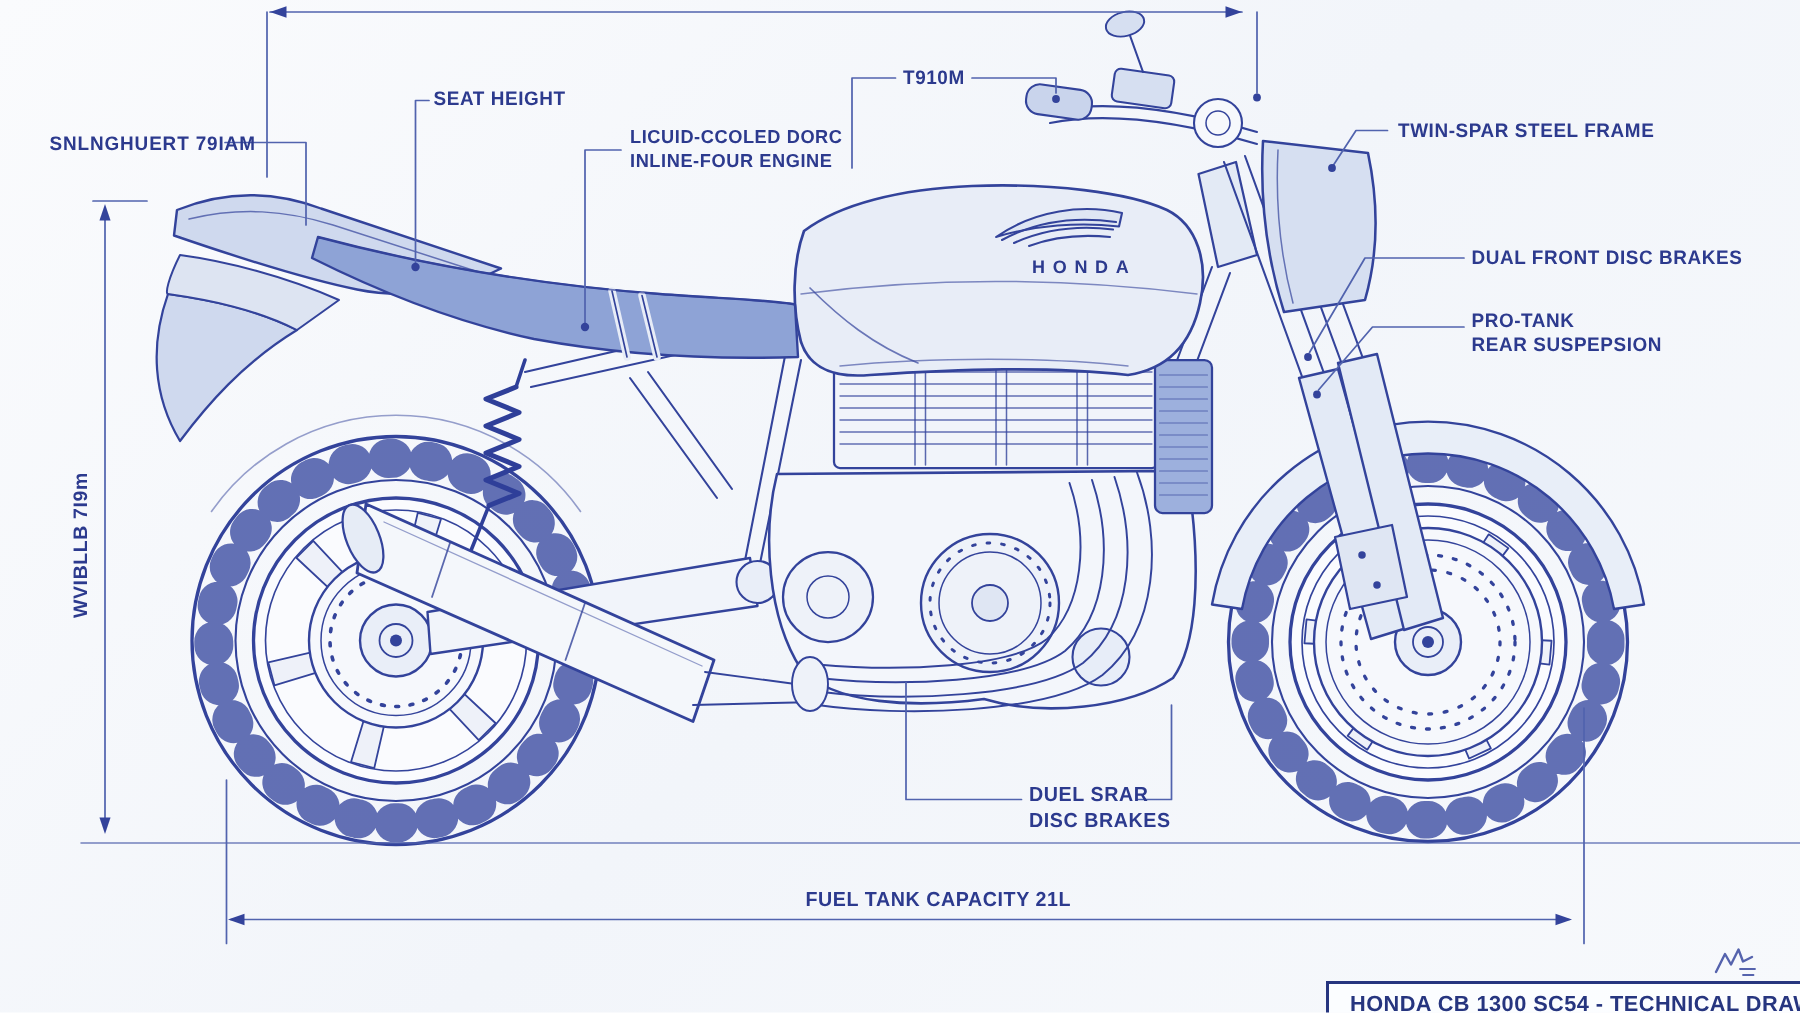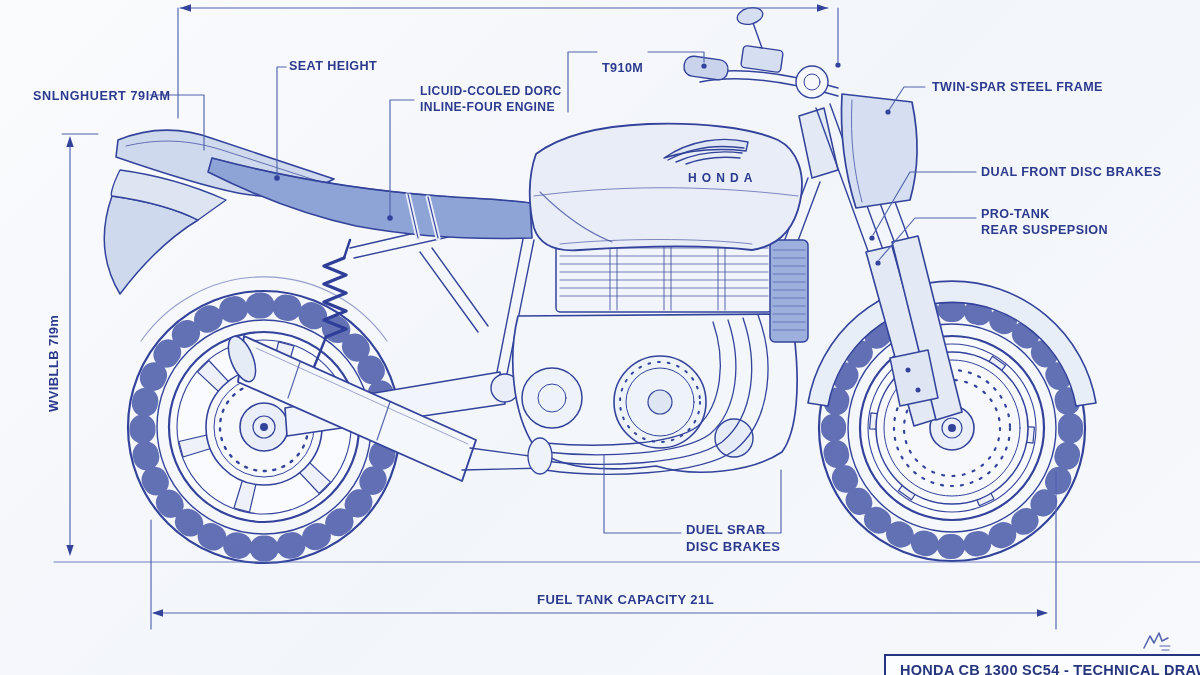--- a/index.html
+++ b/index.html
@@ -248,21 +248,21 @@
 
 <div class="lbl" style="left:33px;top:88px;letter-spacing:.6px;">SNLNGHUERT 79IAM</div>
 
 <div class="lbl" style="left:289px;top:58px;">SEAT HEIGHT</div>
 
 <div class="lbl small two" style="left:420px;top:83px;">
   <div>LICUID-CCOLED DORC</div>
   <div>INLINE-FOUR ENGINE</div>
 </div>
 
-<div class="lbl" style="left:602px;top:60px;">T910M</div>
+<div class="lbl" style="left:602px;top:44px;">T910M</div>
 
 <div class="lbl" style="left:932px;top:79px;">TWIN-SPAR STEEL FRAME</div>
 
 <div class="lbl" style="left:981px;top:164px;">DUAL FRONT DISC BRAKES</div>
 
 <div class="lbl two" style="left:981px;top:206px;">
   <div>PRO-TANK</div>
   <div>REAR SUSPEPSION</div>
 </div>
 

